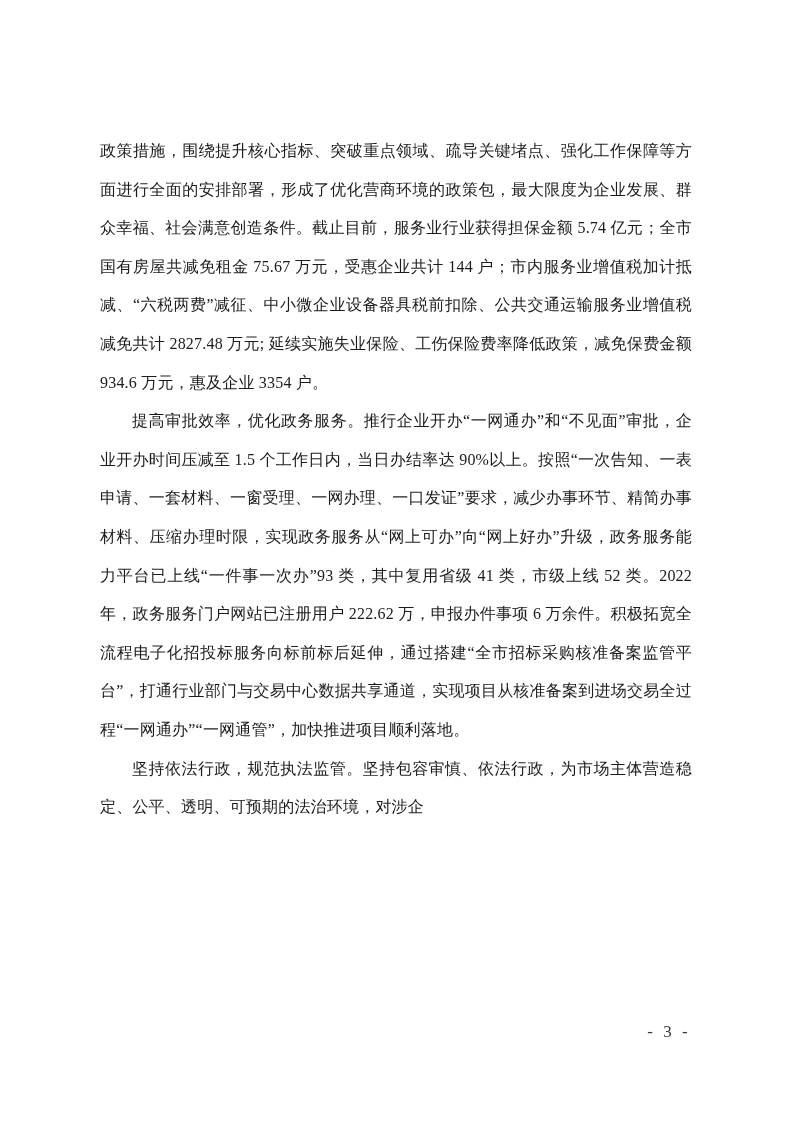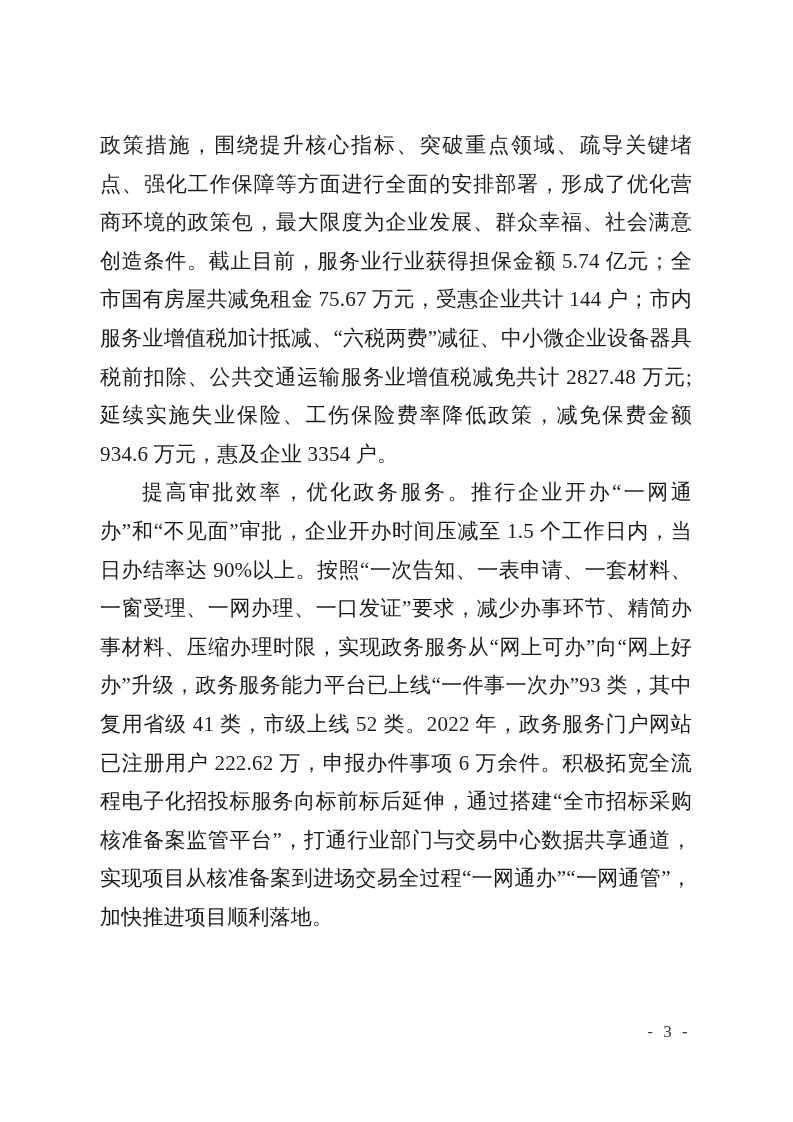--- a/index.html
+++ b/index.html
@@ -11,24 +11,24 @@
     position: relative;
     width: 793px;
     height: 1122px;
     background: #ffffff;
     overflow: hidden;
     font-family: "Liberation Serif", "DejaVu Serif", serif;
   }
   .content {
     position: absolute;
     left: 100px;
-    top: 126px;
+    top: 132px;
     width: 592px;
     color: #1b1b1b;
-    font-size: 21px;
+    font-size: 16px;
     line-height: 38.6px;
     text-align: justify;
     text-justify: inter-character;
     letter-spacing: 0.2px;
   }
   p.para {
     margin: 0;
     padding: 0;
   }
   p.para.indent {
@@ -55,15 +55,16 @@
     white-space: nowrap;
   }
 </style>
 </head>
 <body>
 
 <div class="page">
   <div class="content" id="paragraphs">
       <p class="para"><span class="seg">政策措施，围绕提升核心指标、突破重点领域、疏导关键堵点、强化工作保障等方面进行全面的安排部署，形成了优化营商环境的政策包，最大限度为企业发展、群众幸福、社会满意创造条件。截止目前，服务业行业获得担保金额 5.74 亿元；全市国有房屋共减免租金 75.67 万元，受惠企业共计 144 户；市内服务业增值税加计抵减、“六税两费”减征、中小微企业设备器具税前扣除、公共交通运输服务业增值税减免共计 2827.48 万元; 延续实施失业保险、工伤保险费率降低政策，减免保费金额 934.6 万元，惠及企业 3354 户。</span></p>
       <p class="para indent"><span class="seg bold-lead">提高审批效率，优化政务服务。</span><span class="seg">推行企业开办“一网通办”和“不见面”审批，企业开办时间压减至 1.5 个工作日内，当日办结率达 90%以上。按照“一次告知、一表申请、一套材料、一窗受理、一网办理、一口发证”要求，减少办事环节、精简办事材料、压缩办理时限，实现政务服务从“网上可办”向“网上好办”升级，政务服务能力平台已上线“一件事一次办”93 类，其中复用省级 41 类，市级上线 52 类。2022 年，政务服务门户网站已注册用户 222.62 万，申报办件事项 6 万余件。积极拓宽全流程电子化招投标服务向标前标后延伸，通过搭建“全市招标采购核准备案监管平台”，打通行业部门与交易中心数据共享通道，实现项目从核准备案到进场交易全过程“一网通办”“一网通管”，加快推进项目顺利落地。</span></p>
+      <p class="para indent"><span class="seg bold-lead">坚持依法行政，规范执法监管。</span><span class="seg">坚持包容审慎、依法行政，为市场主体营造稳定、公平、透明、可预期的法治环境，对涉企</span></p>
     </div>
   <div class="footer">- 3 -</div>
 </div>
 
 </body></html>

